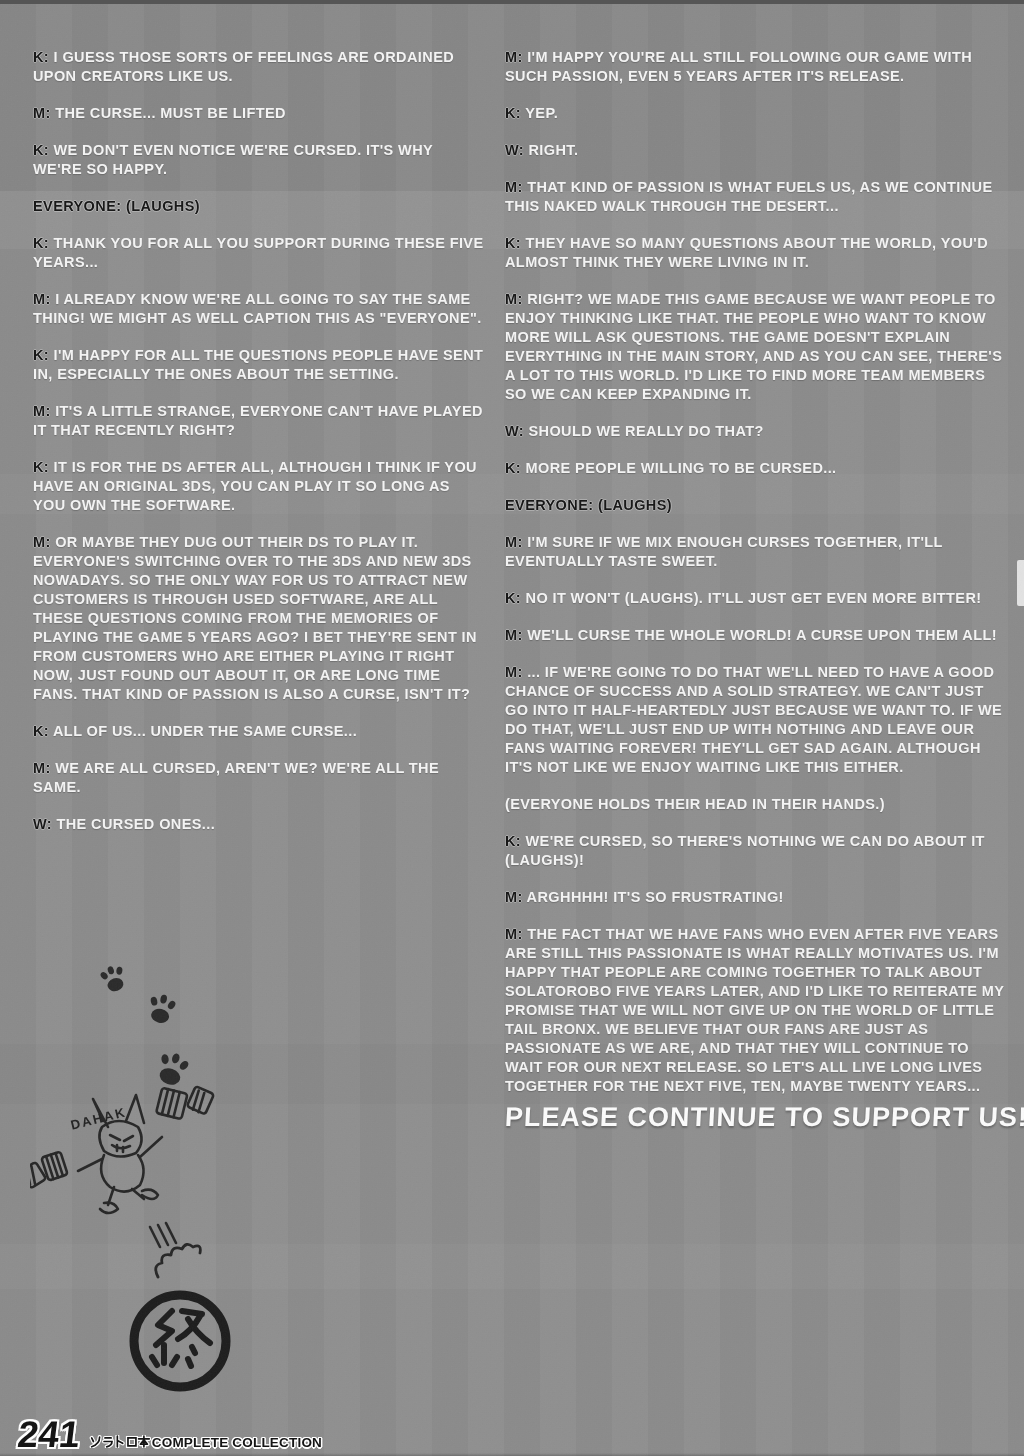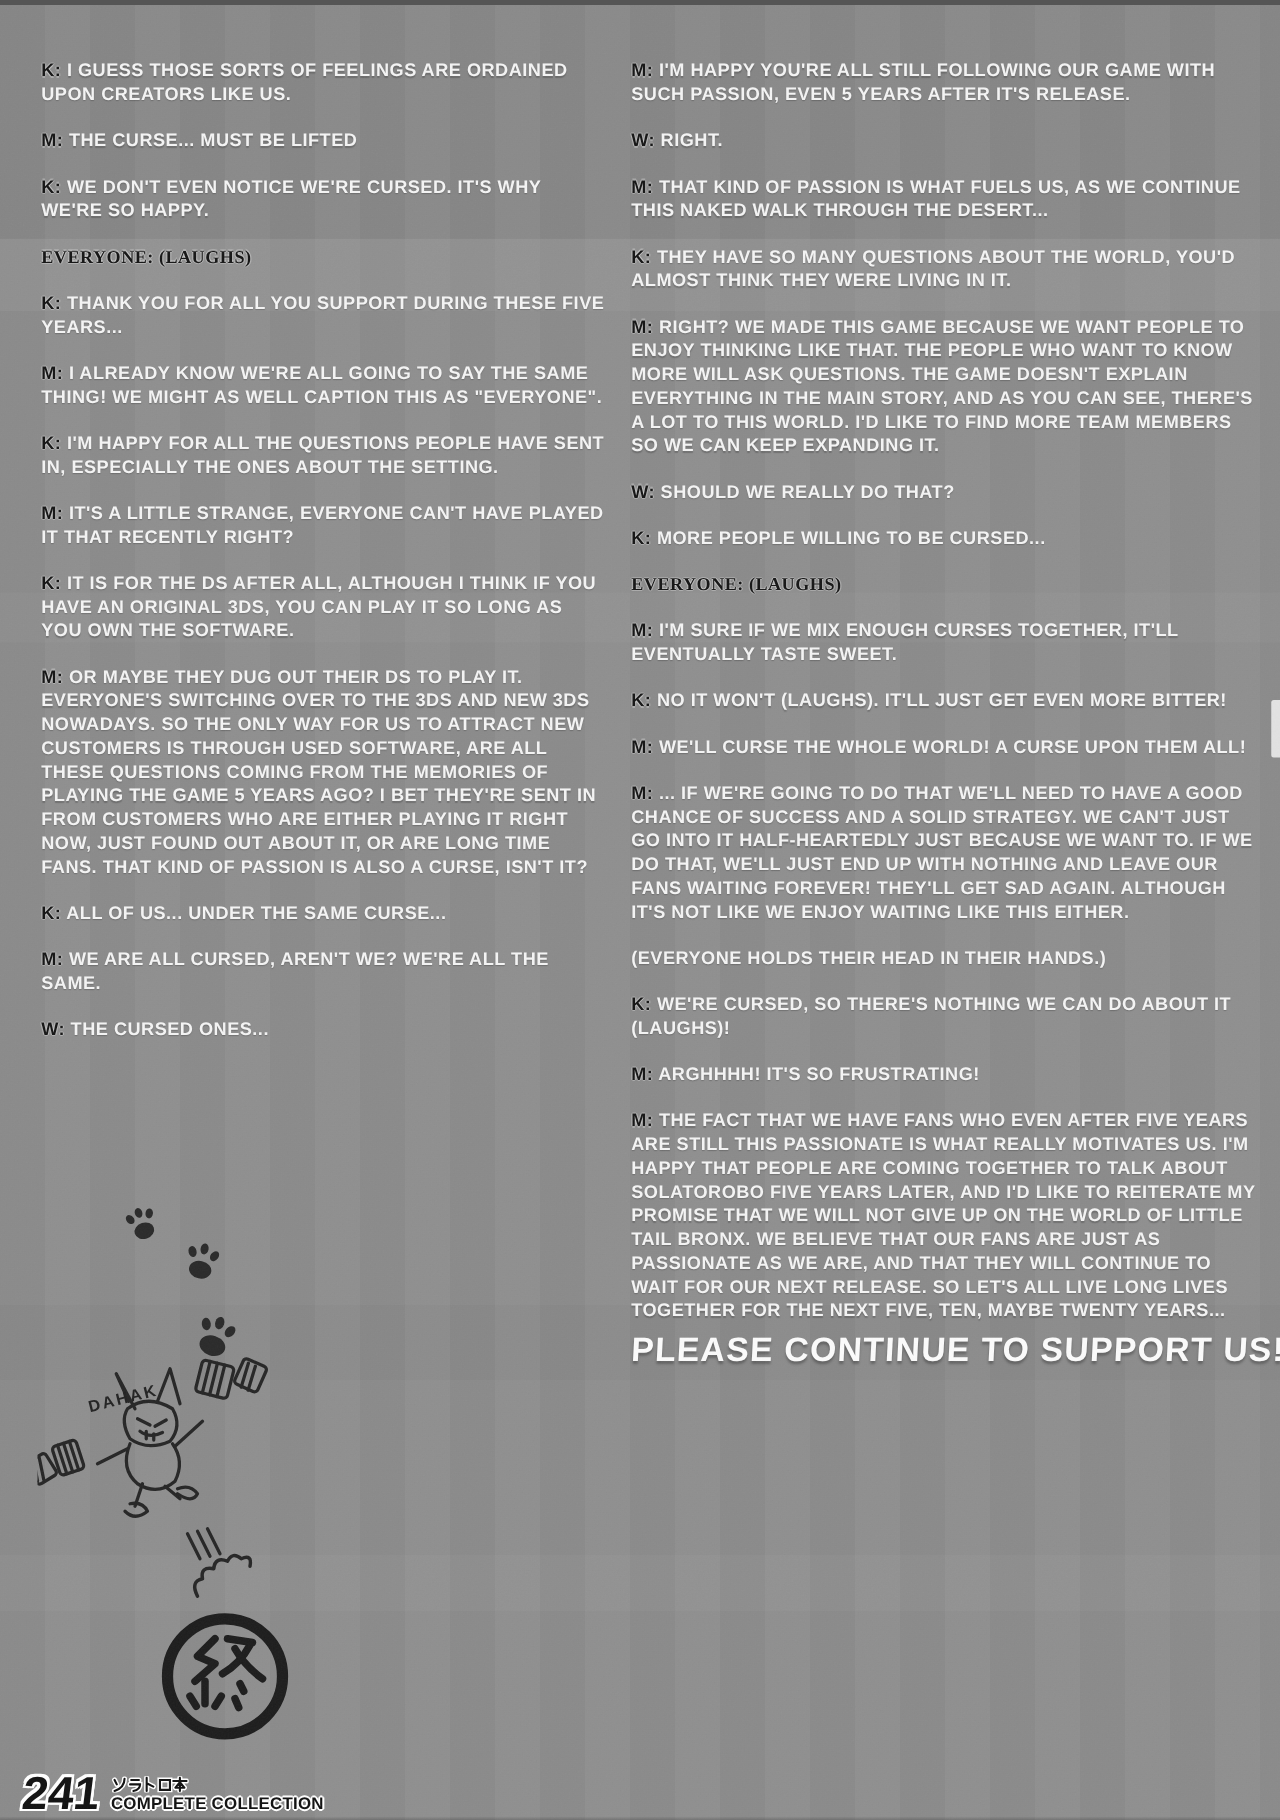--- a/index.html
+++ b/index.html
@@ -32,21 +32,21 @@
   }
   #col-left{left:33px;width:452px;}
   #col-right{left:505px;width:502px;}
   .para{margin:0 0 18px 0;}
   .para:last-child{margin-bottom:0;}
   .speaker{color:#151515;text-shadow:
     1px 0 0 rgba(255,255,255,.28),-1px 0 0 rgba(255,255,255,.28),
     0 1px 0 rgba(255,255,255,.28),0 -1px 0 rgba(255,255,255,.28);}
   .para.dark{color:#161616;text-shadow:
     1px 0 0 rgba(255,255,255,.25),-1px 0 0 rgba(255,255,255,.25),
-    0 1px 0 rgba(255,255,255,.25),0 -1px 0 rgba(255,255,255,.25); font-family: Liberation Serif, serif;}
+    0 1px 0 rgba(255,255,255,.25),0 -1px 0 rgba(255,255,255,.25);}
 
   .closing{
     margin-top:12px;
     font-size:27px;font-weight:bold;letter-spacing:1px;
     transform:skewX(-3deg);
     color:#fbfbfb;
     text-shadow:0 2px 2px rgba(0,0,0,.28);
     white-space:nowrap;
   }
 
@@ -70,21 +70,21 @@
   
   #footer{position:absolute;left:18px;bottom:8px;display:flex;align-items:flex-end;gap:9px;}
   #page-number{
     font-size:37px;line-height:34px;font-weight:bold;
     transform:skewX(-7deg);
     color:#111;
     text-shadow:
       2px 0 0 #fff,-2px 0 0 #fff,0 2px 0 #fff,0 -2px 0 #fff,
       2px 2px 0 #fff,-2px -2px 0 #fff,2px -2px 0 #fff,-2px 2px 0 #fff;
   }
-  #footer-titles{display:flex;flex-direction:column;gap:1px;padding-bottom:2px;}
+  #footer-titles{display:flex;flex-direction:row;gap:1px;padding-bottom:2px;}
   #footer-sub{
     font-size:13.5px;font-weight:bold;letter-spacing:.2px;color:#111;
     text-shadow:
       1.5px 0 0 #fff,-1.5px 0 0 #fff,0 1.5px 0 #fff,0 -1.5px 0 #fff,
       1px 1px 0 #fff,-1px -1px 0 #fff,1px -1px 0 #fff,-1px 1px 0 #fff;
   }
 </style>
 </head>
 <body>
 
@@ -108,20 +108,21 @@
       <p class="para"><span class="speaker">K: </span>IT IS FOR THE DS AFTER ALL, ALTHOUGH I THINK IF YOU HAVE AN ORIGINAL 3DS, YOU CAN PLAY IT SO LONG AS YOU OWN THE SOFTWARE.</p>
       <p class="para"><span class="speaker">M: </span>OR MAYBE THEY DUG OUT THEIR DS TO PLAY IT. EVERYONE'S SWITCHING OVER TO THE 3DS AND NEW 3DS NOWADAYS. SO THE ONLY WAY FOR US TO ATTRACT NEW CUSTOMERS IS THROUGH USED SOFTWARE, ARE ALL THESE QUESTIONS COMING FROM THE MEMORIES OF PLAYING THE GAME 5 YEARS AGO? I BET THEY'RE SENT IN FROM CUSTOMERS WHO ARE EITHER PLAYING IT RIGHT NOW, JUST FOUND OUT ABOUT IT, OR ARE LONG TIME FANS. THAT KIND OF PASSION IS ALSO A CURSE, ISN'T IT?</p>
       <p class="para"><span class="speaker">K: </span>ALL OF US... UNDER THE SAME CURSE...</p>
       <p class="para"><span class="speaker">M: </span>WE ARE ALL CURSED, AREN'T WE? WE'RE ALL THE SAME.</p>
       <p class="para"><span class="speaker">W: </span>THE CURSED ONES...</p>
     </div>
 
   <div id="col-right" class="col">
     <div>
         <p class="para"><span class="speaker">M: </span>I'M HAPPY YOU'RE ALL STILL FOLLOWING OUR GAME WITH SUCH PASSION, EVEN 5 YEARS AFTER IT'S RELEASE.</p>
+        <p class="para"><span class="speaker">K: </span>YEP.</p>
         <p class="para"><span class="speaker">W: </span>RIGHT.</p>
         <p class="para"><span class="speaker">M: </span>THAT KIND OF PASSION IS WHAT FUELS US, AS WE CONTINUE THIS NAKED WALK THROUGH THE DESERT...</p>
         <p class="para"><span class="speaker">K: </span>THEY HAVE SO MANY QUESTIONS ABOUT THE WORLD, YOU'D ALMOST THINK THEY WERE LIVING IN IT.</p>
         <p class="para"><span class="speaker">M: </span>RIGHT? WE MADE THIS GAME BECAUSE WE WANT PEOPLE TO ENJOY THINKING LIKE THAT. THE PEOPLE WHO WANT TO KNOW MORE WILL ASK QUESTIONS. THE GAME DOESN'T EXPLAIN EVERYTHING IN THE MAIN STORY, AND AS YOU CAN SEE, THERE'S A LOT TO THIS WORLD. I'D LIKE TO FIND MORE TEAM MEMBERS SO WE CAN KEEP EXPANDING IT.</p>
         <p class="para"><span class="speaker">W: </span>SHOULD WE REALLY DO THAT?</p>
         <p class="para"><span class="speaker">K: </span>MORE PEOPLE WILLING TO BE CURSED...</p>
         <p class="para dark"><span class="speaker">EVERYONE: </span>(LAUGHS)</p>
         <p class="para"><span class="speaker">M: </span>I'M SURE IF WE MIX ENOUGH CURSES TOGETHER, IT'LL EVENTUALLY TASTE SWEET.</p>
         <p class="para"><span class="speaker">K: </span>NO IT WON'T (LAUGHS). IT'LL JUST GET EVEN MORE BITTER!</p>
         <p class="para"><span class="speaker">M: </span>WE'LL CURSE THE WHOLE WORLD! A CURSE UPON THEM ALL!</p>

